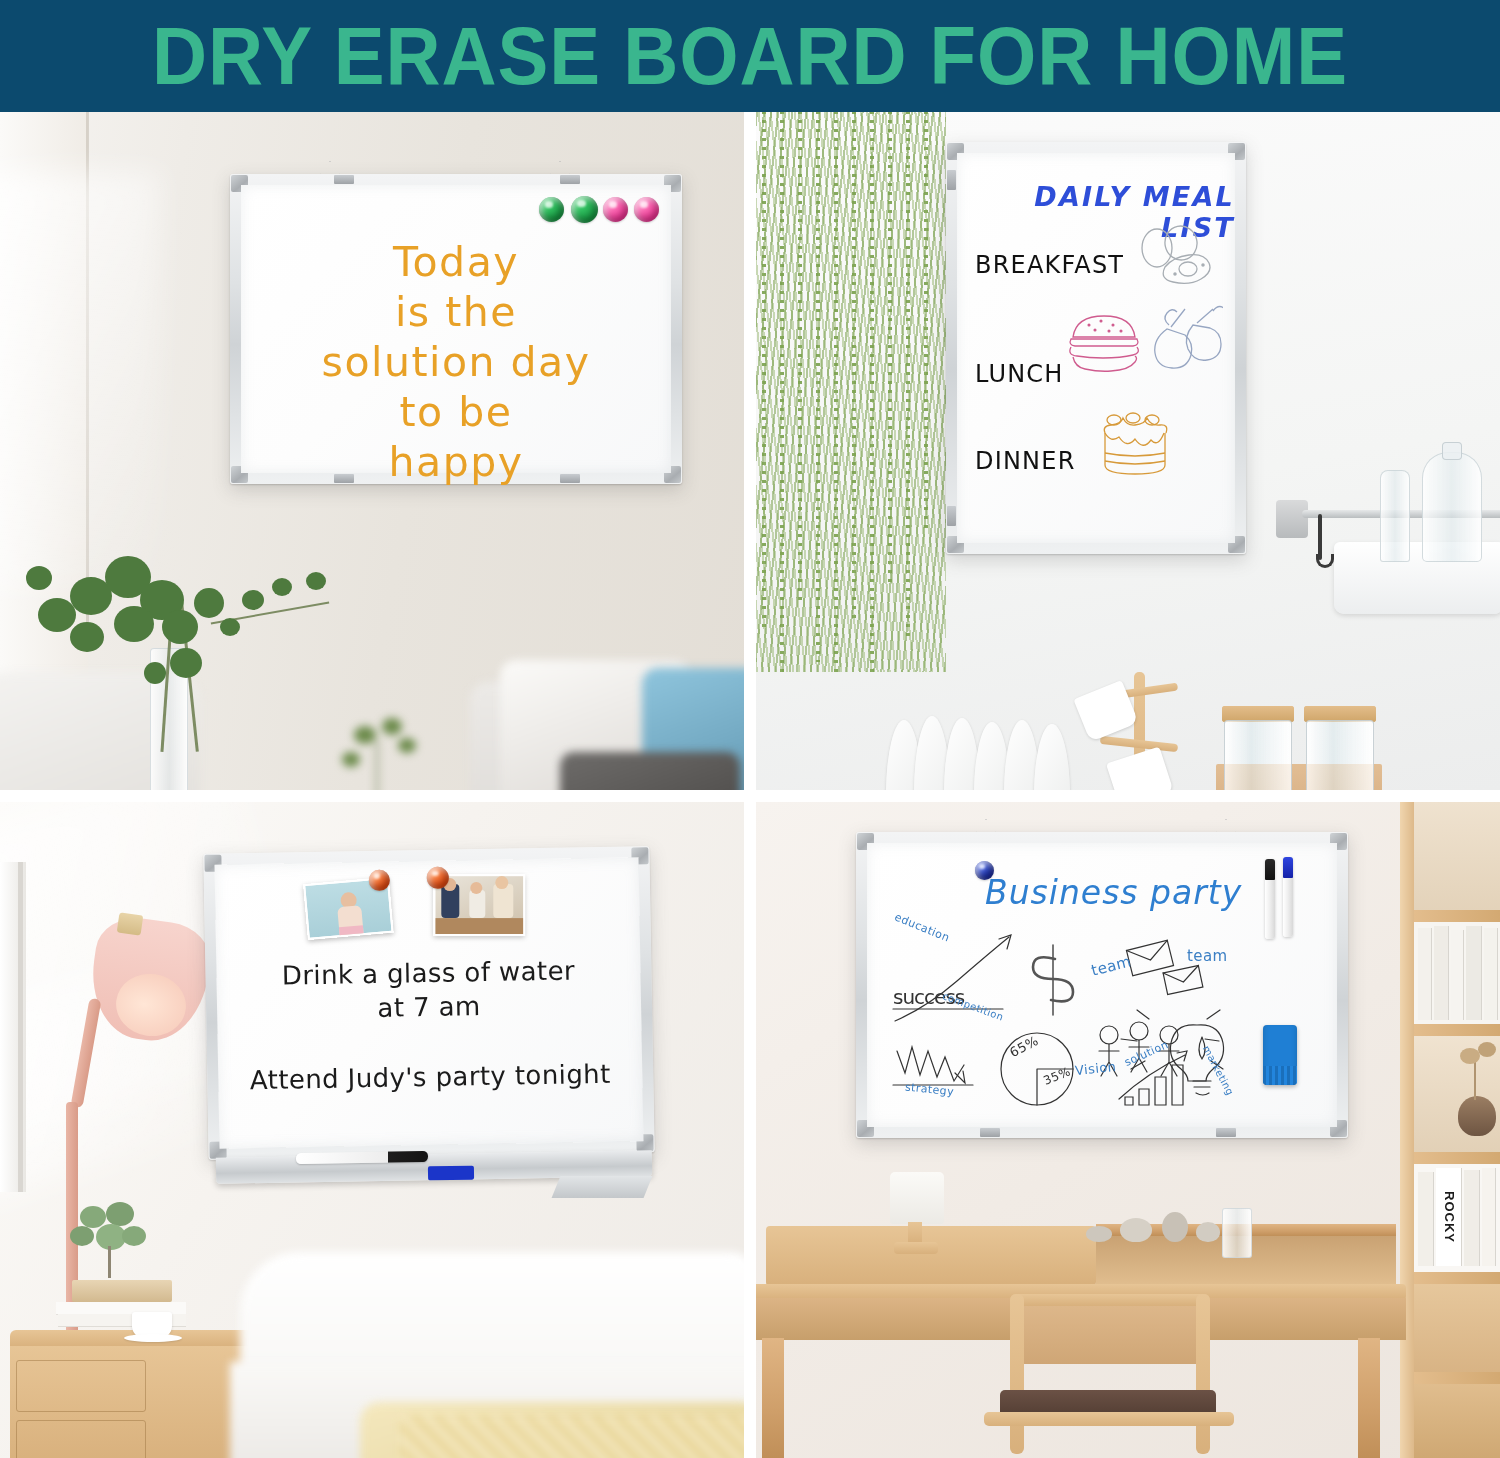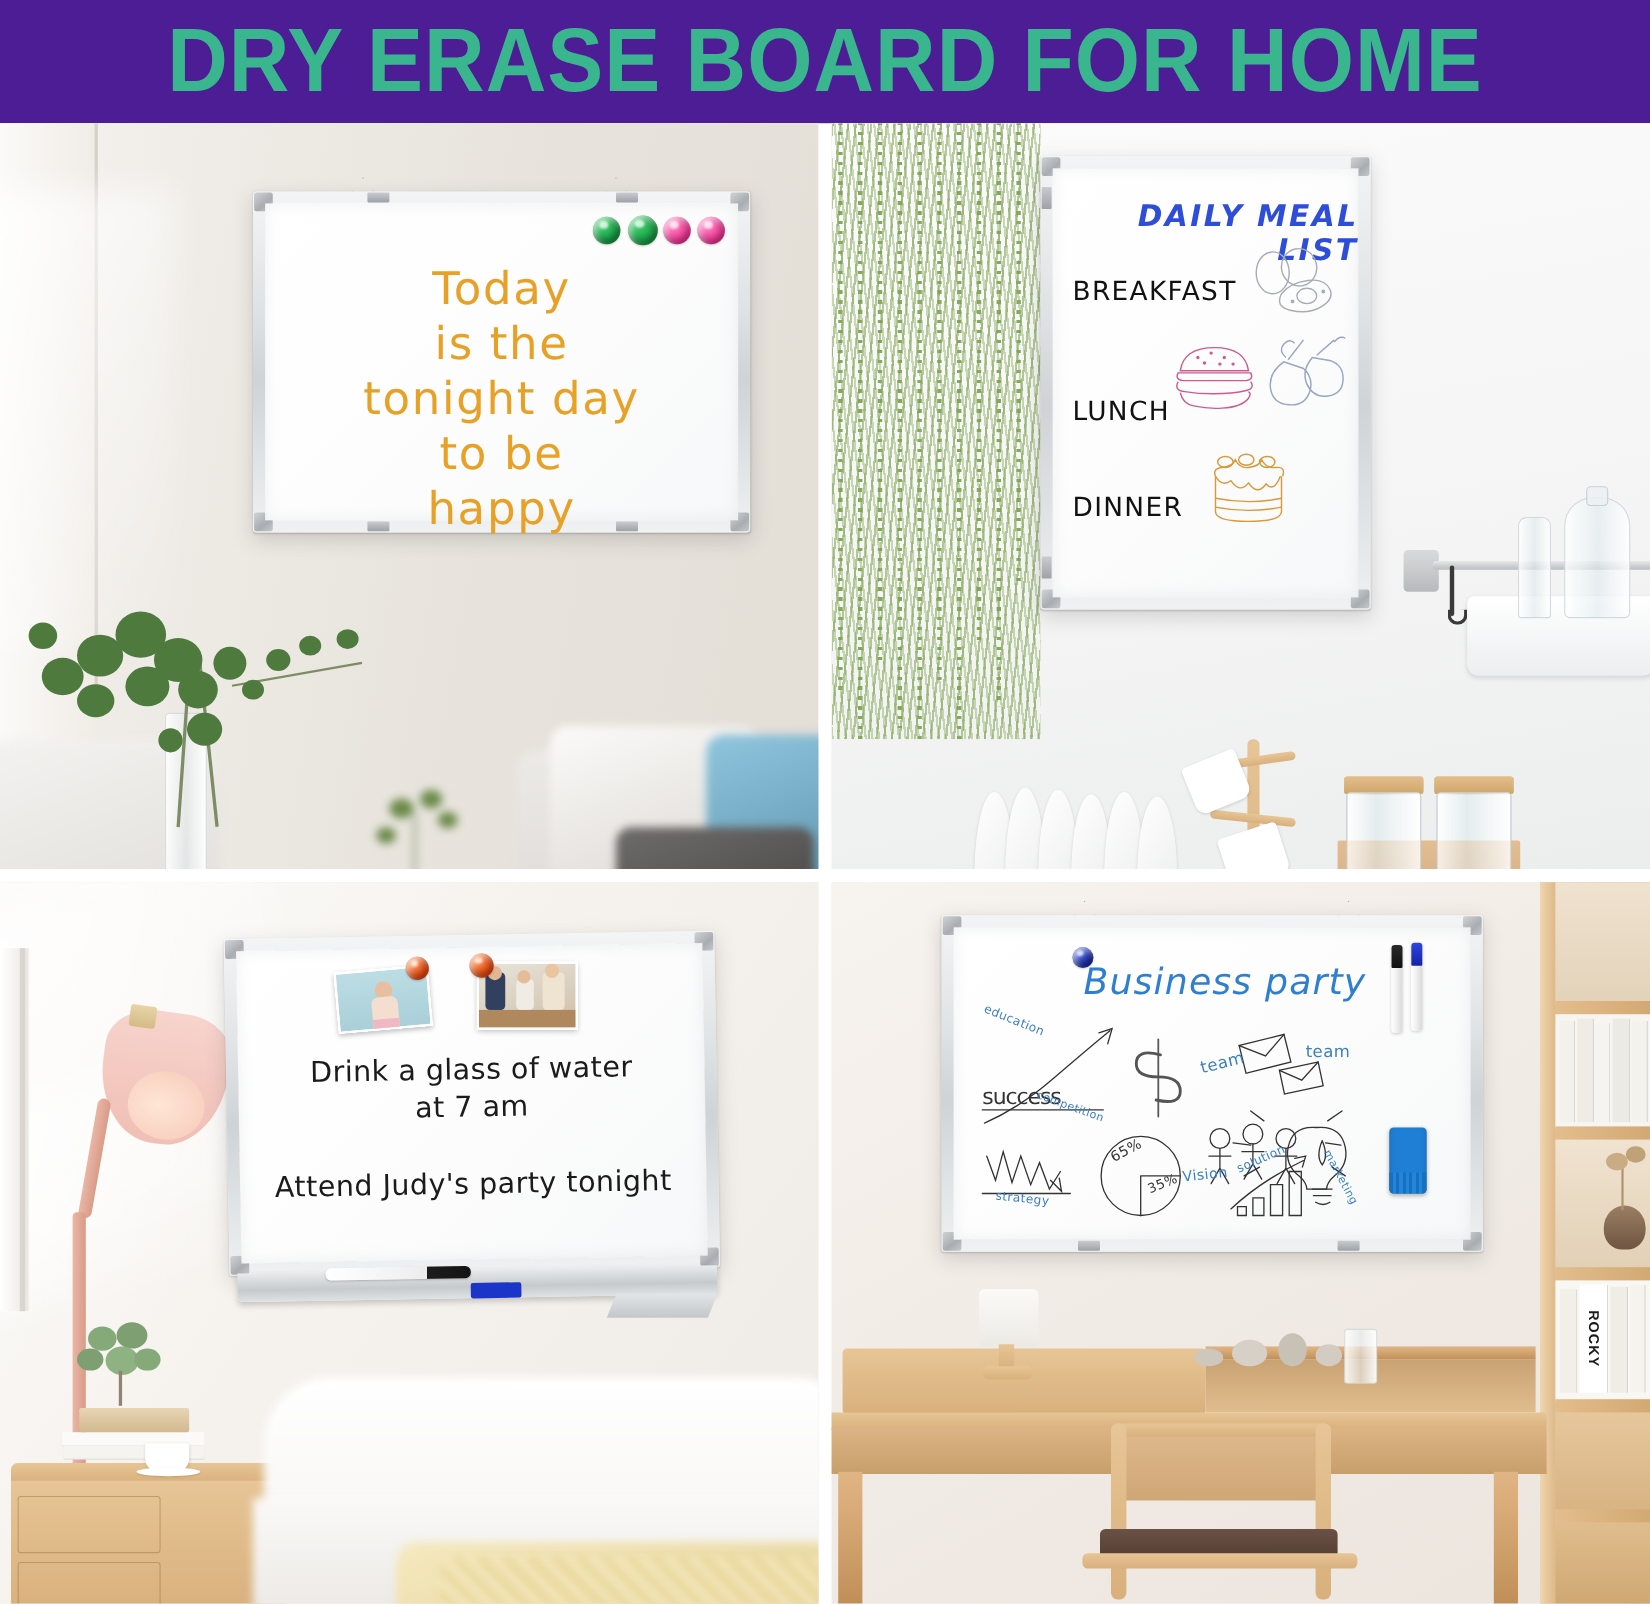--- a/index.html
+++ b/index.html
@@ -8,21 +8,21 @@
     width: 1500px; height: 1458px;
     background: #ffffff;
     font-family: "Liberation Sans", sans-serif;
     overflow: hidden;
   }
   .page { position: relative; width: 1500px; height: 1458px; background:#fff; }
 
   
   .header {
     position: absolute; left:0; top:0; width:1500px; height:112px;
-    background:#4c1d95;
+    background:#0c4a6e;
     display:flex; align-items:center; justify-content:center;
   }
   .header-title {
     font-family: "Liberation Sans Narrow","Liberation Sans", sans-serif;
     font-weight: bold;
     font-size: 82px;
     letter-spacing: 1px;
     color: #3ab68e;
     transform: scaleX(0.93);
     white-space: nowrap;
@@ -247,21 +247,21 @@
         <div class="surface">
 
           <div class="magnet" style="left:298px;top:12px;width:25px;height:25px;background:radial-gradient(circle at 35% 30%,#3fd26f,#14953f 70%);"></div>
           <div class="magnet" style="left:330px;top:11px;width:27px;height:27px;background:radial-gradient(circle at 35% 30%,#3fd26f,#14953f 70%);"></div>
           <div class="magnet" style="left:362px;top:12px;width:25px;height:25px;background:radial-gradient(circle at 35% 30%,#ff87c4,#ef2f91 70%);"></div>
           <div class="magnet" style="left:393px;top:12px;width:25px;height:25px;background:radial-gradient(circle at 35% 30%,#ff87c4,#ef2f91 70%);"></div>
 
           <div class="quote hand" style="top:52px;">
             <div>Today</div>
             <div>is the</div>
-            <div>tonight day</div>
+            <div>solution day</div>
             <div>to be</div>
             <div>happy</div>
           </div>
         </div>
       </div>
     </div>
 
     <div class="panel p2">
       <div class="wall"></div>
 

